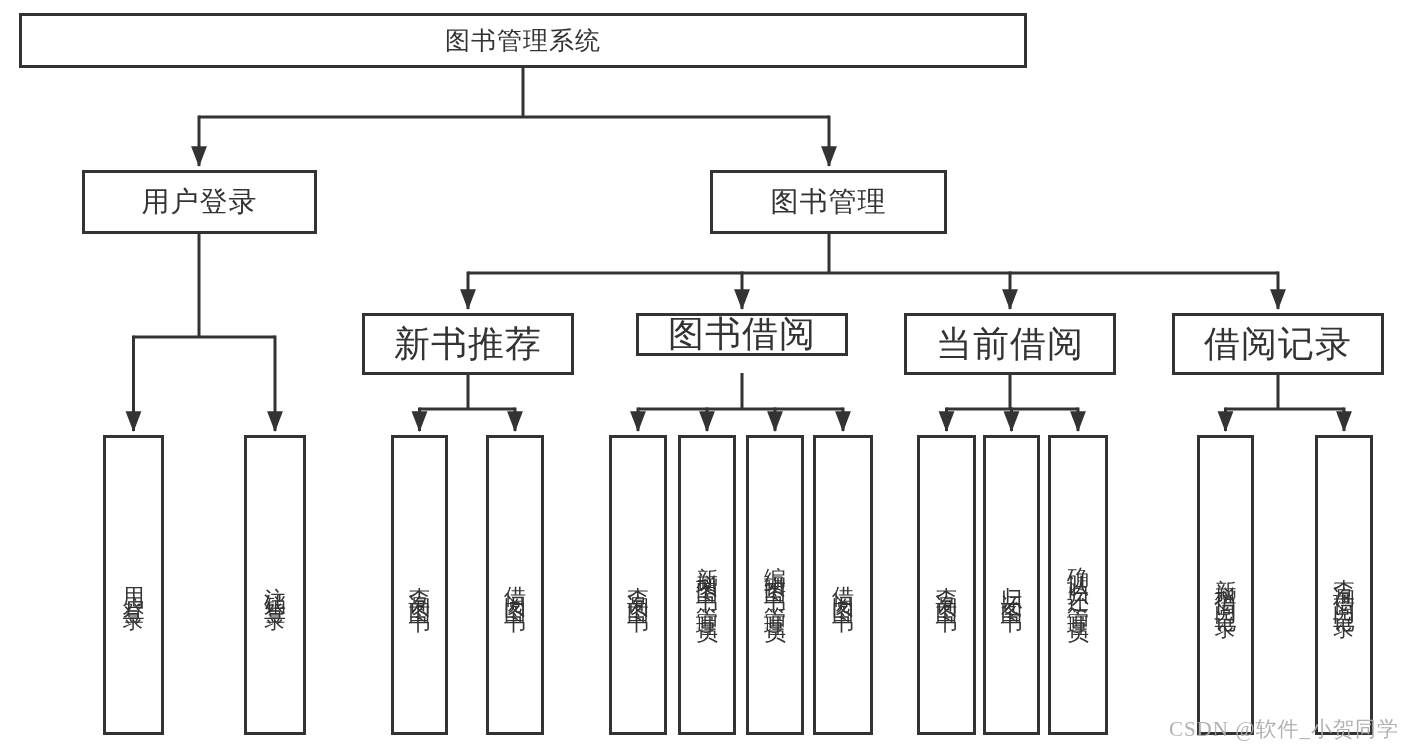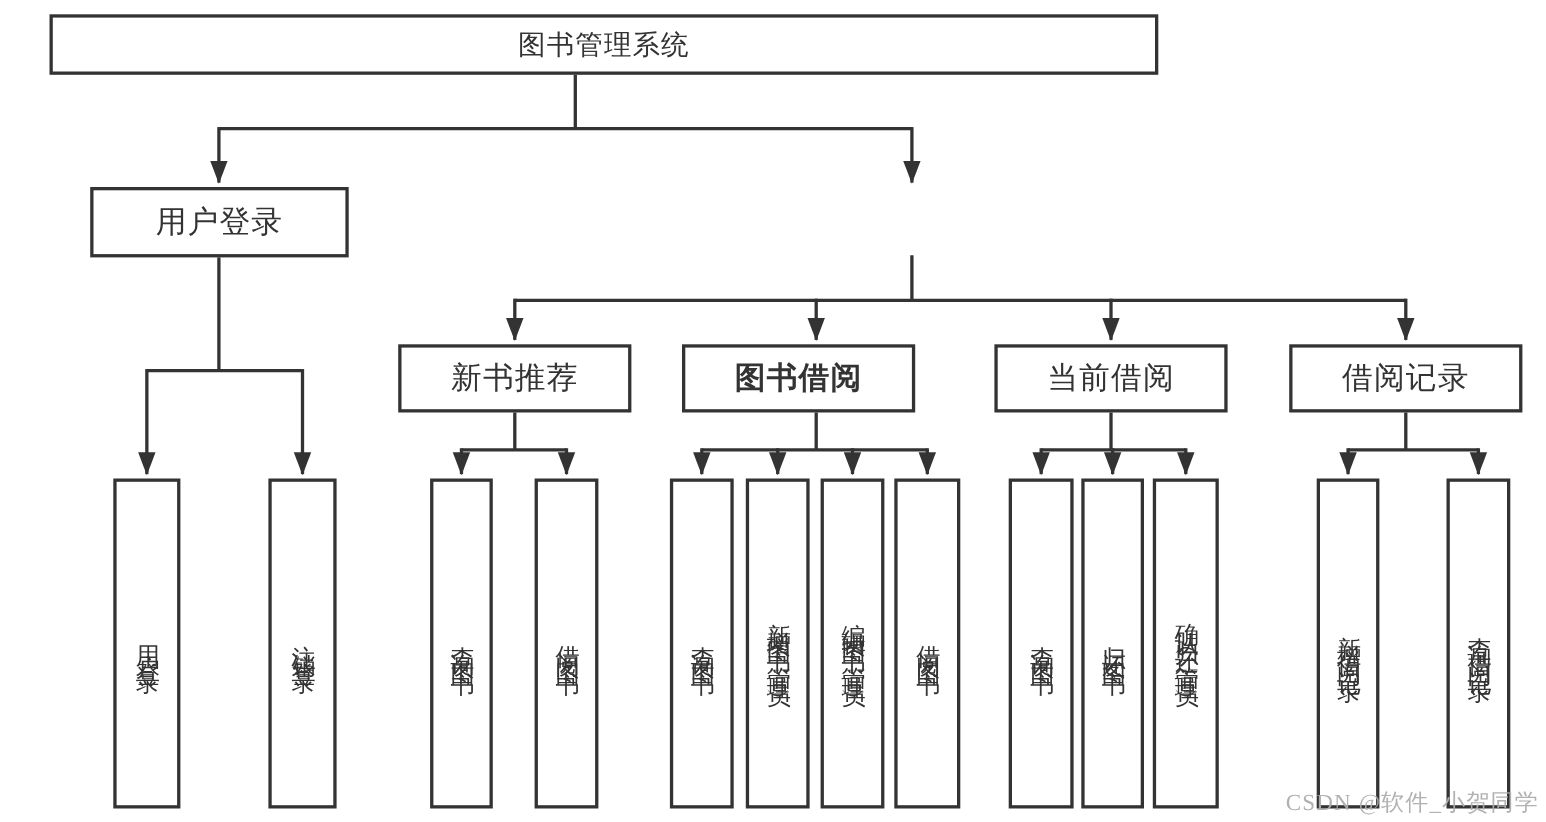--- a/index.html
+++ b/index.html
@@ -23,21 +23,21 @@
     box-sizing: border-box;
     background: #ffffff;
     border: 3px solid #333333;
     display: flex;
     align-items: center;
     justify-content: center;
     text-align: center;
   }
   .lv1 { font-size: 25px; letter-spacing: 1px; }
   .lv2 { font-size: 28px; letter-spacing: 1px; }
-  .lv3 { font-size: 28px; letter-spacing: 1px; }
+  .lv3 { font-size: 36px; letter-spacing: 1px; }
   .leaf { font-size: 22px; }
   .leaf .vtext {
     writing-mode: vertical-rl;
     text-orientation: mixed;
     letter-spacing: 8px;
     line-height: 1;
     white-space: nowrap;
   }
   .watermark {
     position: absolute;
@@ -92,26 +92,27 @@
       <line x1="946.5" y1="407.5" x2="946.5" y2="431" marker-end="url(#arrow)"></line>
       <line x1="1011.5" y1="407.5" x2="1011.5" y2="431" marker-end="url(#arrow)"></line>
       <line x1="1078" y1="407.5" x2="1078" y2="431" marker-end="url(#arrow)"></line>
 
       <path d="M1278,373 V409 M1225.5,409 H1344"></path>
       <line x1="1225.5" y1="407.5" x2="1225.5" y2="431" marker-end="url(#arrow)"></line>
       <line x1="1344" y1="407.5" x2="1344" y2="431" marker-end="url(#arrow)"></line>
     </g>
   </svg>
 
-  <div class="box lv1" style="left:19px; top:13px; width:1008px; height:55px;margin-left:26px;">图书管理系统</div>
+  <div class="box lv1" style="left:19px; top:13px; width:1008px; height:55px;">图书管理系统</div>
 
   <div class="box lv2" style="left:82px; top:170px; width:235px; height:64px;">用户登录</div>
+  <div class="box lv2" style="left:710px; top:170px; width:237px; height:64px;">图书管理</div>
 
   <div class="box lv3" style="left:362px; top:313px; width:212px; height:62px;">新书推荐</div>
-  <div class="box lv3" style="left:620px; top:313px; width:212px; height:62px;font-weight:bold;">图书借阅</div>
+  <div class="box lv3" style="left:636px; top:313px; width:212px; height:43px;">图书借阅</div>
   <div class="box lv3" style="left:904px; top:313px; width:212px; height:62px;text-align:right;">当前借阅</div>
   <div class="box lv3" style="left:1172px; top:313px; width:212px; height:62px;">借阅记录</div>
 
   <div class="box leaf" style="left:103px; top:435px; width:61px; height:300px;">
     <span class="vtext">用户登录</span>
   </div>
   <div class="box leaf" style="left:244px; top:435px; width:62px; height:300px;">
     <span class="vtext">注销登录</span>
   </div>
 

